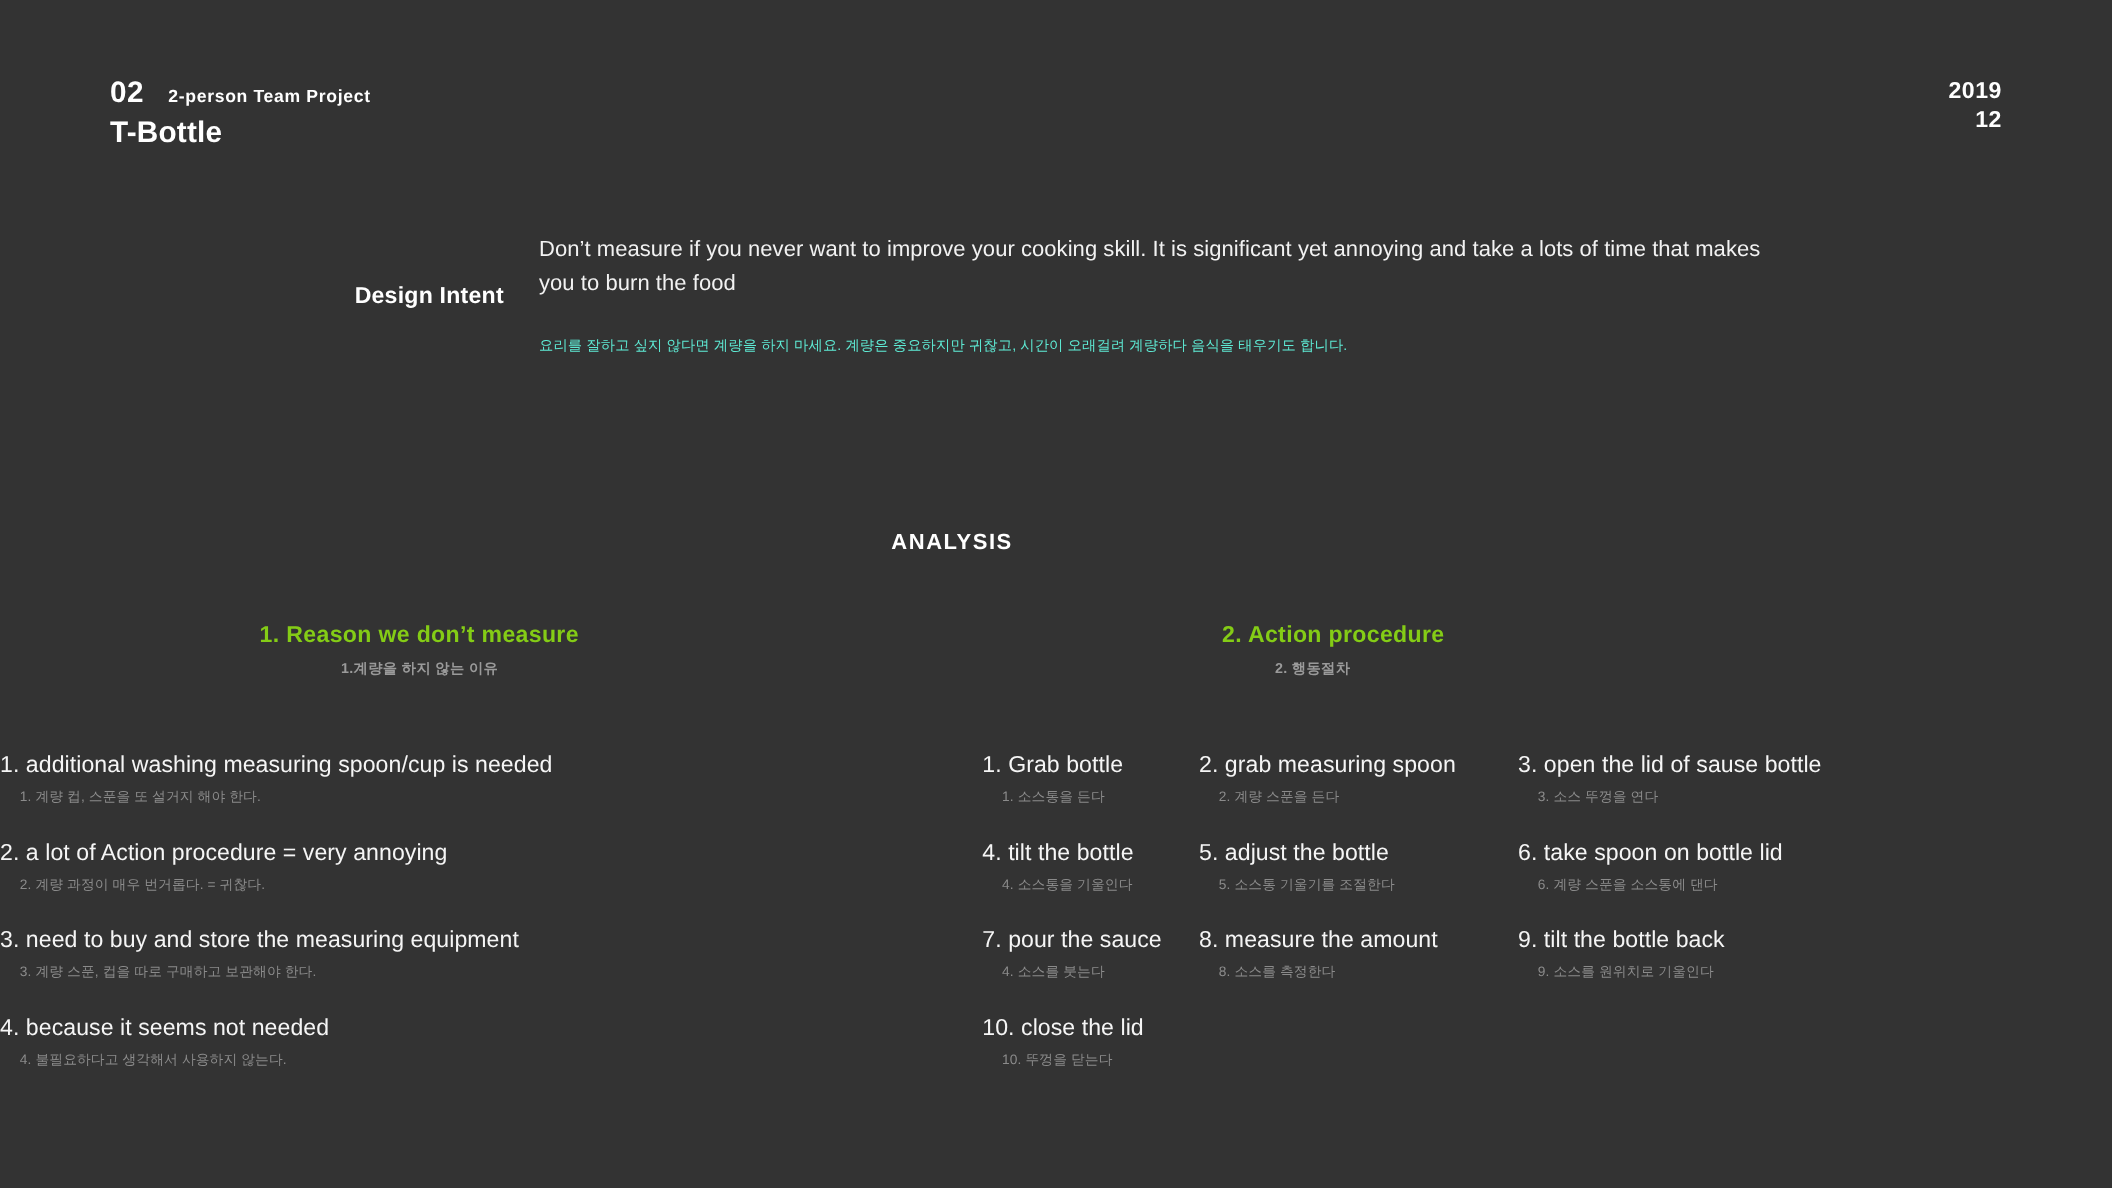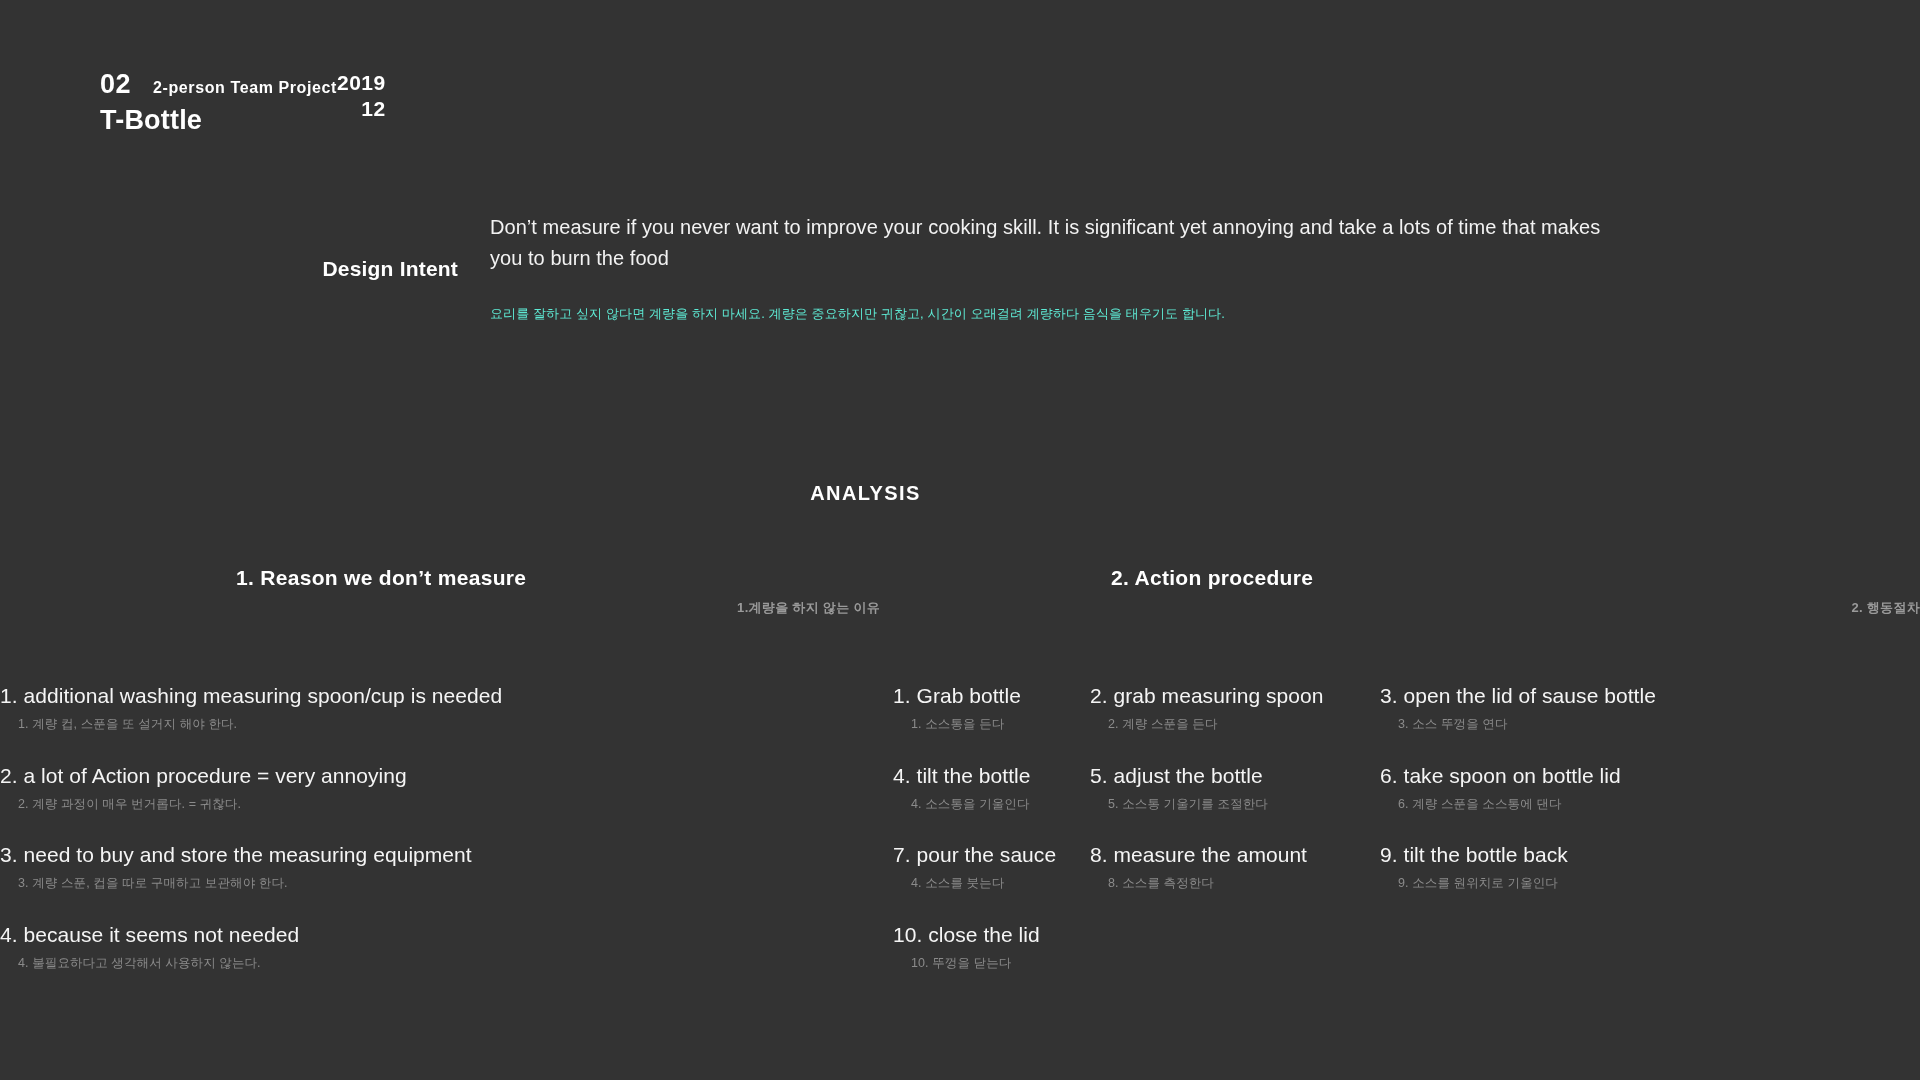--- a/index.html
+++ b/index.html
@@ -24,20 +24,21 @@
     background: #333333;
   }
 
   
   .header {
     position: absolute;
     top: 70px;
     left: 100px;
     right: 100px;
     display: flex;
+    justify-content: space-between;
     align-items: flex-start;
   }
 
   .header-left { display: block; }
 
   .header-row-top {
     display: flex;
     align-items: baseline;
     gap: 22px;
   }
@@ -143,32 +144,31 @@
     text-align: left;
   }
 
   .section-head.left  { padding-left: 236px; }
   .section-head.right { padding-left: 231px; }
 
   .section-title {
     font-size: 21px;
     font-weight: bold;
     letter-spacing: 0.3px;
-    color: #ffffff;
+    color: #84cc16;
     line-height: 1.2;
   }
 
   .section-sub {
     margin-top: 9px;
     font-size: 13px;
     font-weight: bold;
     color: #9a9a9a;
     letter-spacing: 0.3px;
     padding-left: 74px;
-    text-align: right;
   }
 
   .section-head.right .section-sub { padding-left: 48px; }
 
   
   .list-left {
     margin-top: 66px;
   }
 
   .item {

